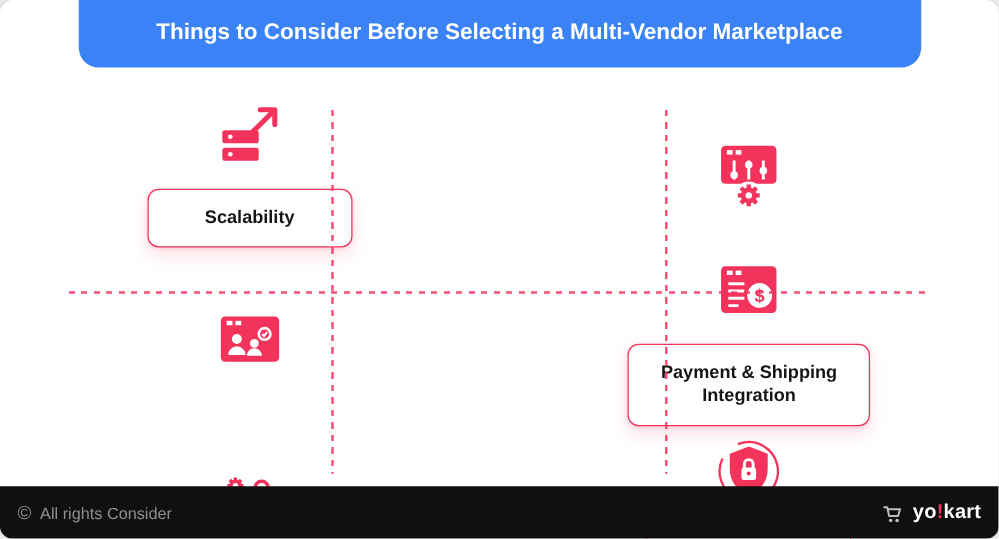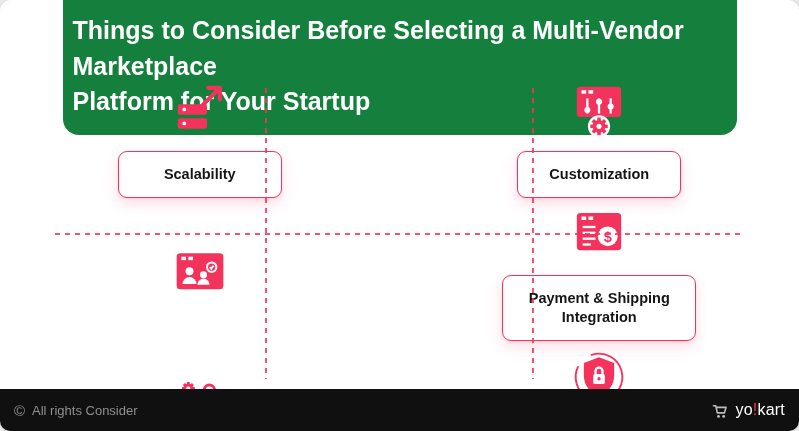--- a/index.html
+++ b/index.html
@@ -15,27 +15,27 @@
     background: #ffffff;
     border-radius: 10px;
     overflow: hidden;
     box-shadow: 0 0 0 1px #ddd;
   }
 
   
   .banner {
     position: absolute; top: 0; left: 50%; transform: translateX(-50%);
     width: 674px;
-    background: #15803d;
+    background: #3b82f6;
     color: #fff;
-    text-align: left;
+    text-align: center;
     padding: 13px 10px 15px;
     border-radius: 0 0 16px 16px;
     font-weight: bold;
-    font-size: 25px;
+    font-size: 18px;
     line-height: 1.42;
   }
 
   
   .grid {
     position: absolute; top: 78px; left: 0; right: 0; bottom: 42px;
     display: grid;
     grid-template-columns: repeat(2, 1fr);
     grid-template-rows: 1fr 1fr;
   }
@@ -85,32 +85,31 @@
   
   .footer {
     position: absolute; left: 0; right: 0; bottom: 0; height: 42px;
     background: #101010;
     display: flex; align-items: center; justify-content: space-between;
     padding: 0 14px;
   }
   .copyright { display: flex; align-items: center; gap: 7px; color: #8f8f8f; font-size: 13px; }
   .copyright .csym { font-size: 15px; line-height: 1; }
   .logo { display: flex; align-items: center; gap: 6px; }
-  .logo-text { font-size: 16px; font-weight: normal; color: #fff; letter-spacing: .2px; }
+  .logo-text { font-size: 16px; font-weight: bold; color: #fff; letter-spacing: .2px; }
   .logo-text .excl { color: var(--accent); }
   .cart-icon svg { display: block; }
 </style>
 </head>
 <body>
 
 <div class="canvas">
 
   <header class="banner">
     <div>Things to Consider Before Selecting a Multi-Vendor Marketplace</div>
-    <div>Platform for Your Startup</div>
   </header>
 
   <main class="grid">
     <div class="vdiv v1"></div>
     <div class="vdiv v2"></div>
     <div class="hdiv"></div>
 
     <div class="cell">
       <span class="icon">
         <svg viewBox="0 0 48 48">
@@ -145,21 +144,20 @@
               <line y1="-7.5" y2="7.5"></line>
               <line y1="-7.5" y2="7.5" transform="rotate(45)"></line>
               <line y1="-7.5" y2="7.5" transform="rotate(90)"></line>
               <line y1="-7.5" y2="7.5" transform="rotate(135)"></line>
             </g>
             <circle class="fa" r="5.5"></circle>
             <circle class="fw" r="2.2"></circle>
           </g>
         </svg>
       </span>
-      <div class="pill">Customization</div>
     </div>
 
     <div class="cell">
       <span class="icon">
         <svg viewBox="0 0 48 48">
           <rect class="fa" x="4" y="7" width="40" height="31" rx="3"></rect>
           <rect class="fw" x="8" y="10" width="4" height="3"></rect>
           <rect class="fw" x="14" y="10" width="4" height="3"></rect>
           <circle class="sw" cx="34" cy="19" r="4" stroke-width="1.8"></circle>
           <path class="sw" d="M32.4 19 l1.2 1.4 2.1 -2.7" stroke-width="1.5"></path>

